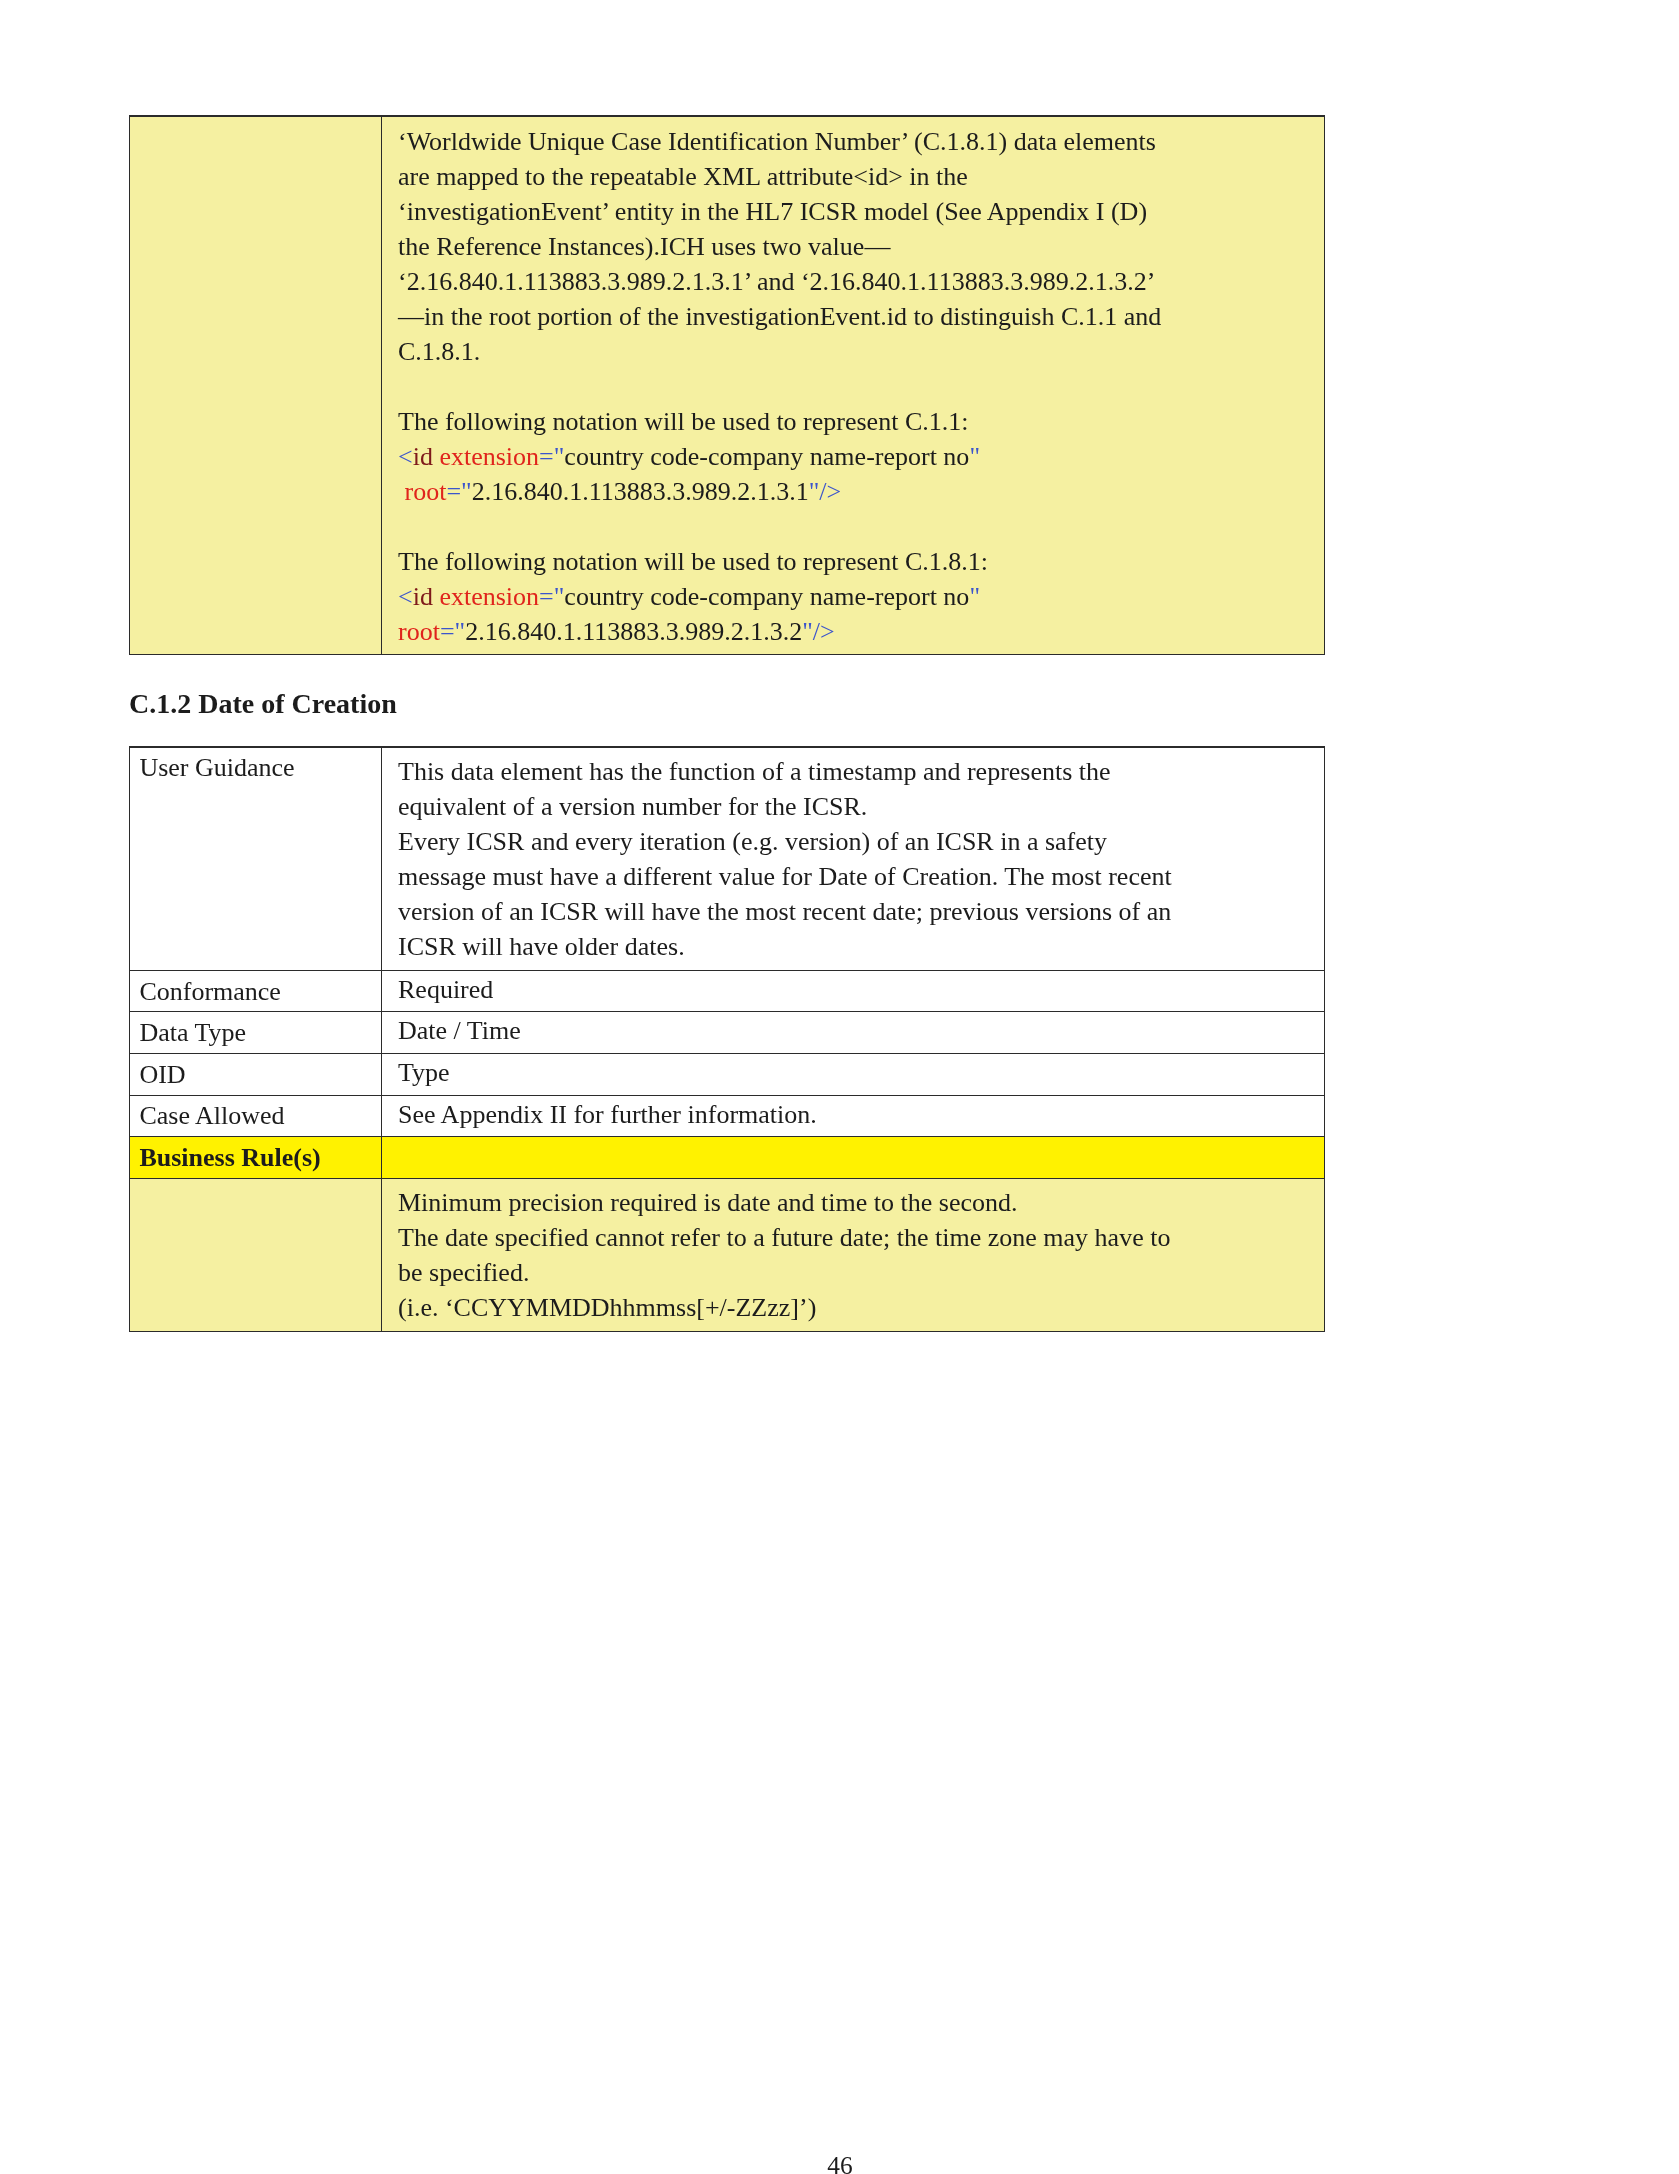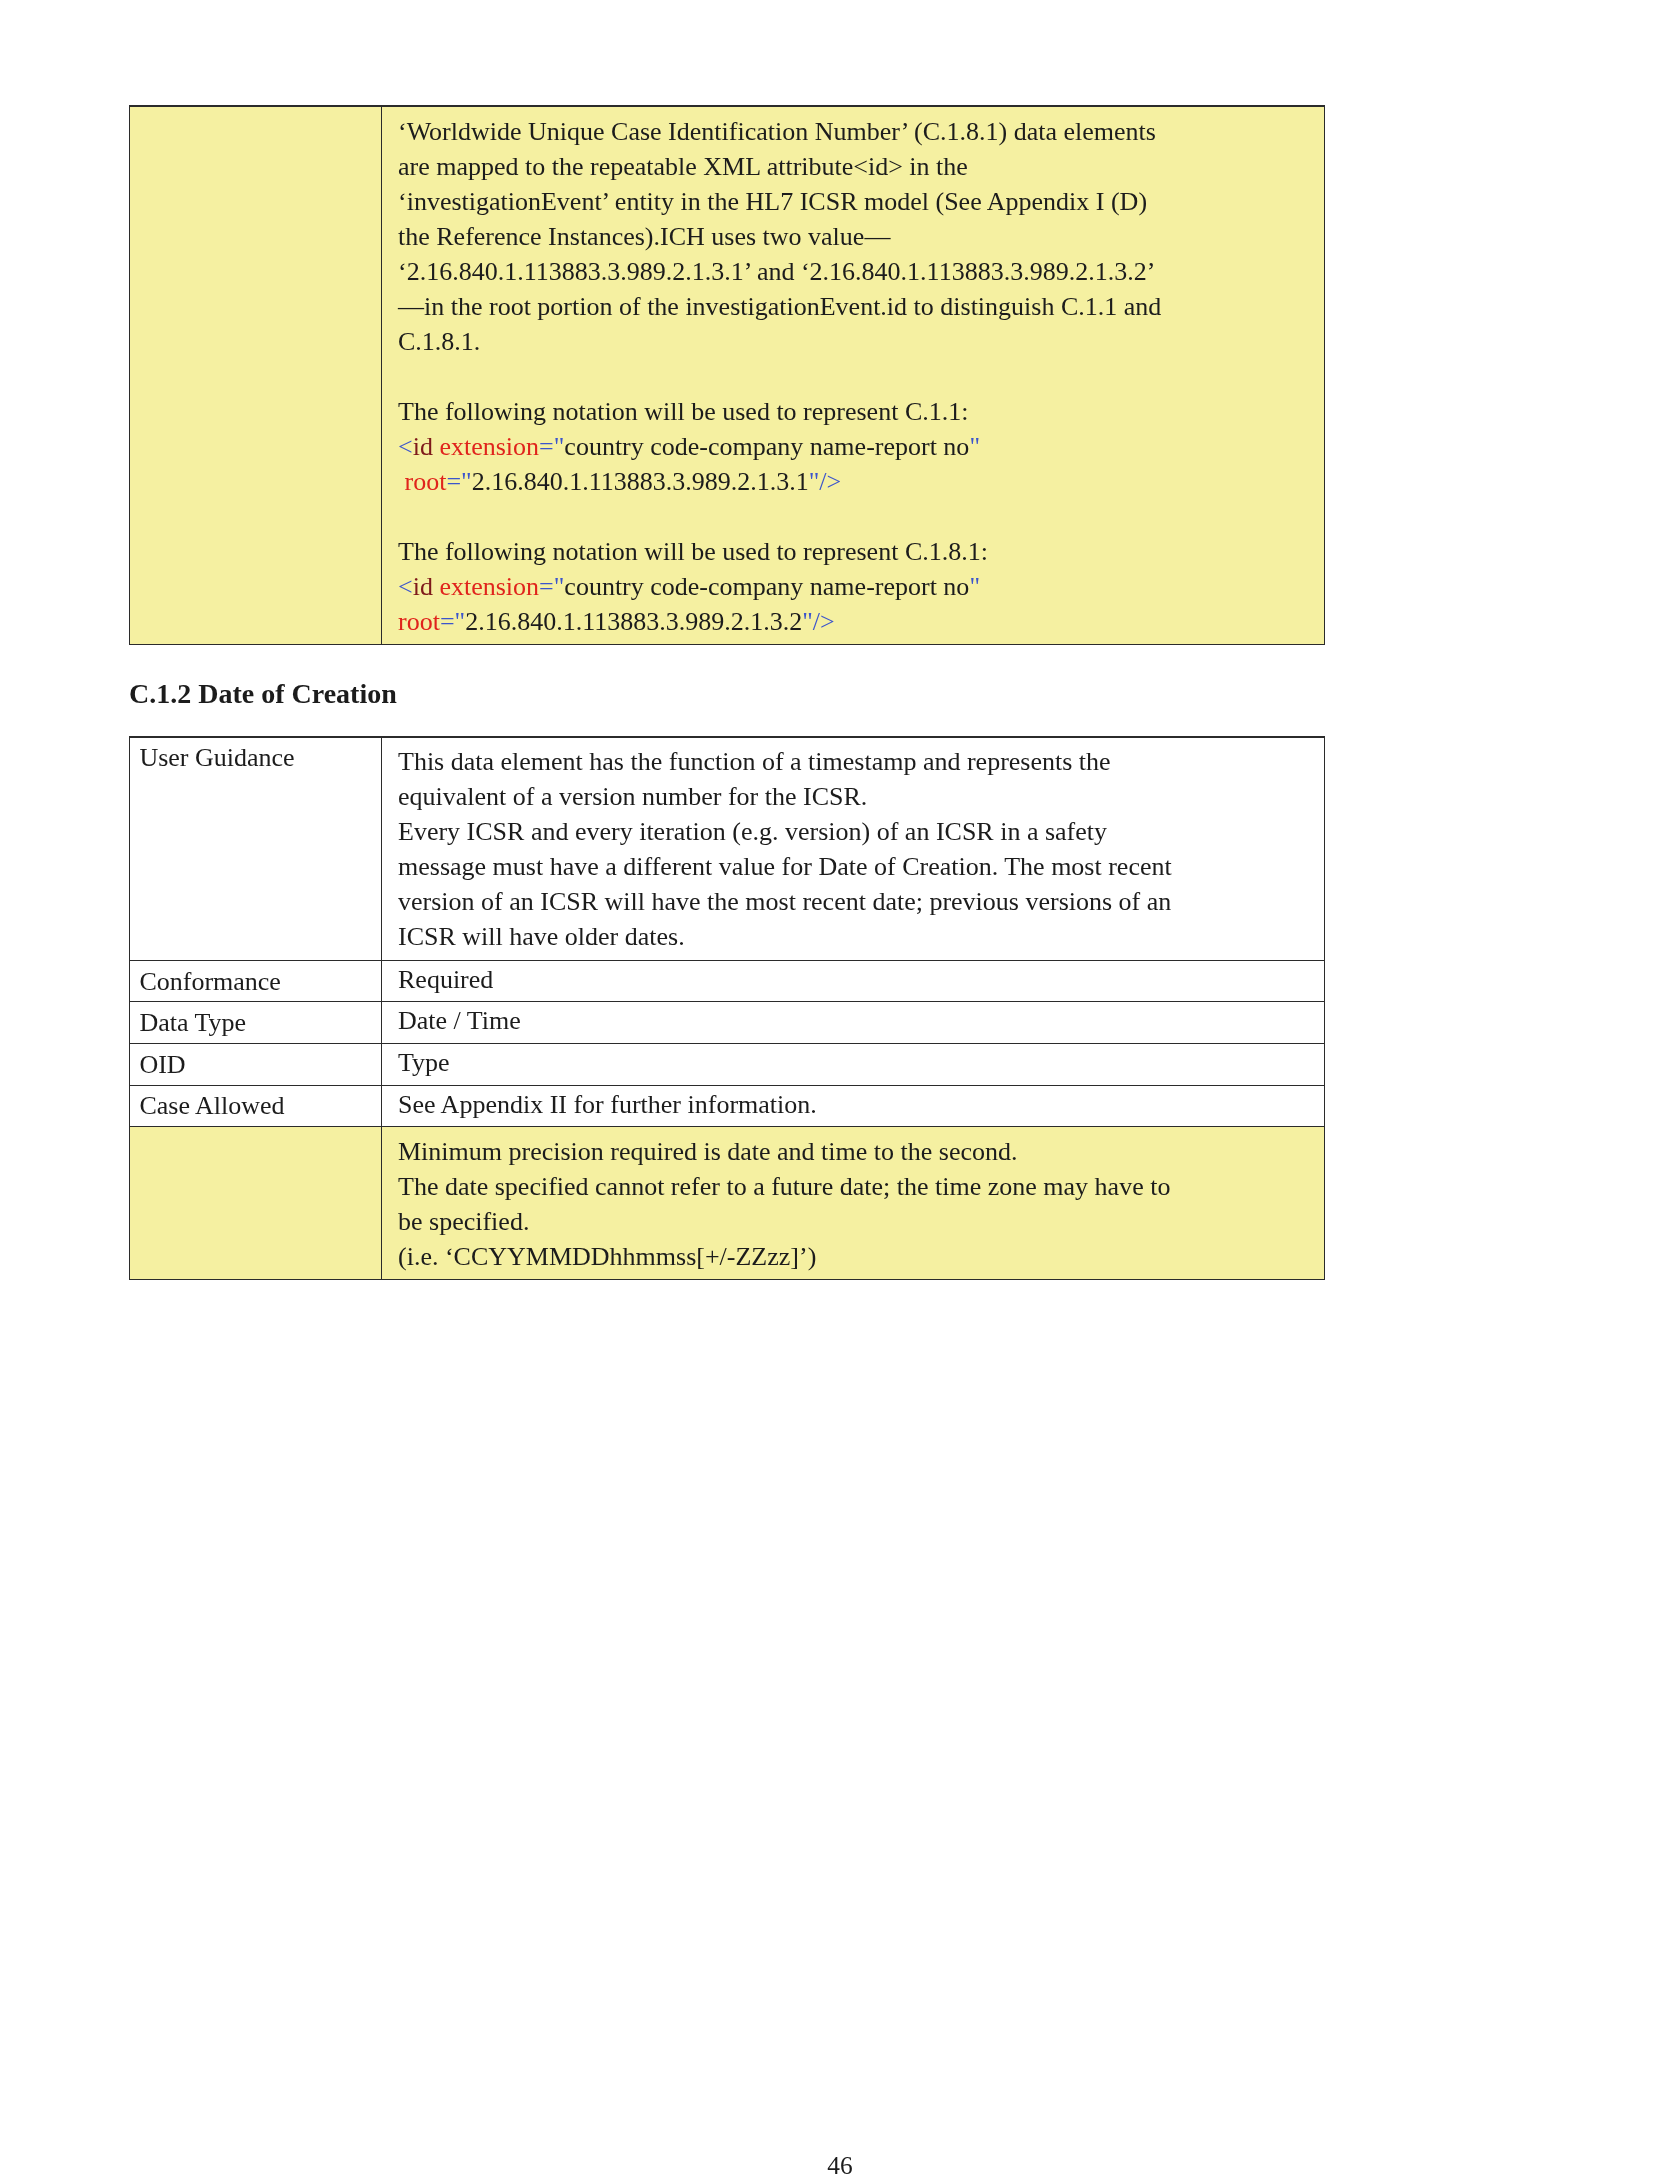--- a/index.html
+++ b/index.html
@@ -4,21 +4,21 @@
 <style>
   html,body{margin:0;padding:0;background:#ffffff;}
   .page{
     position:relative;
     width:1680px;height:2174px;
     background:#ffffff;
     font-family:"Liberation Serif", serif;
     color:var(--text,#1c1c1c);
     overflow:hidden;
   }
-  .content{position:absolute;left:129px;top:105px;width:1196px;}
+  .content{position:absolute;left:129px;top:115px;width:1196px;}
 
   table.tbl{
     border-collapse:collapse;
     table-layout:fixed;
     width:1196px;
   }
   table.tbl td{
     border:1.9px solid var(--border,#2b2b2b);
     vertical-align:top;
     box-sizing:border-box;
@@ -141,20 +141,24 @@
         <td class="vcell" style="padding-top:0.9px;padding-bottom:0.9px;">
           <div class="txt">Type</div>
         </td>
       </tr>
       <tr class="single-row">
         <td class="lcell">Case Allowed</td>
         <td class="vcell" style="padding-top:0.9px;padding-bottom:0.9px;">
           <div class="txt">See Appendix II for further information.</div>
         </td>
       </tr>
+      <tr class="biz-row">
+        <td class="bright lcell biz-label">Business Rule(s)</td>
+        <td class="bright"></td>
+      </tr>
       <tr>
         <td class="pale lcell"></td>
         <td class="pale vcell">
           <div class="txt">Minimum precision required is date and time to the second.
 The date specified cannot refer to a future date; the time zone may have to
 be specified.
 (i.e. ‘CCYYMMDDhhmmss[+/-ZZzz]’)</div>
         </td>
       </tr>
     </tbody>

